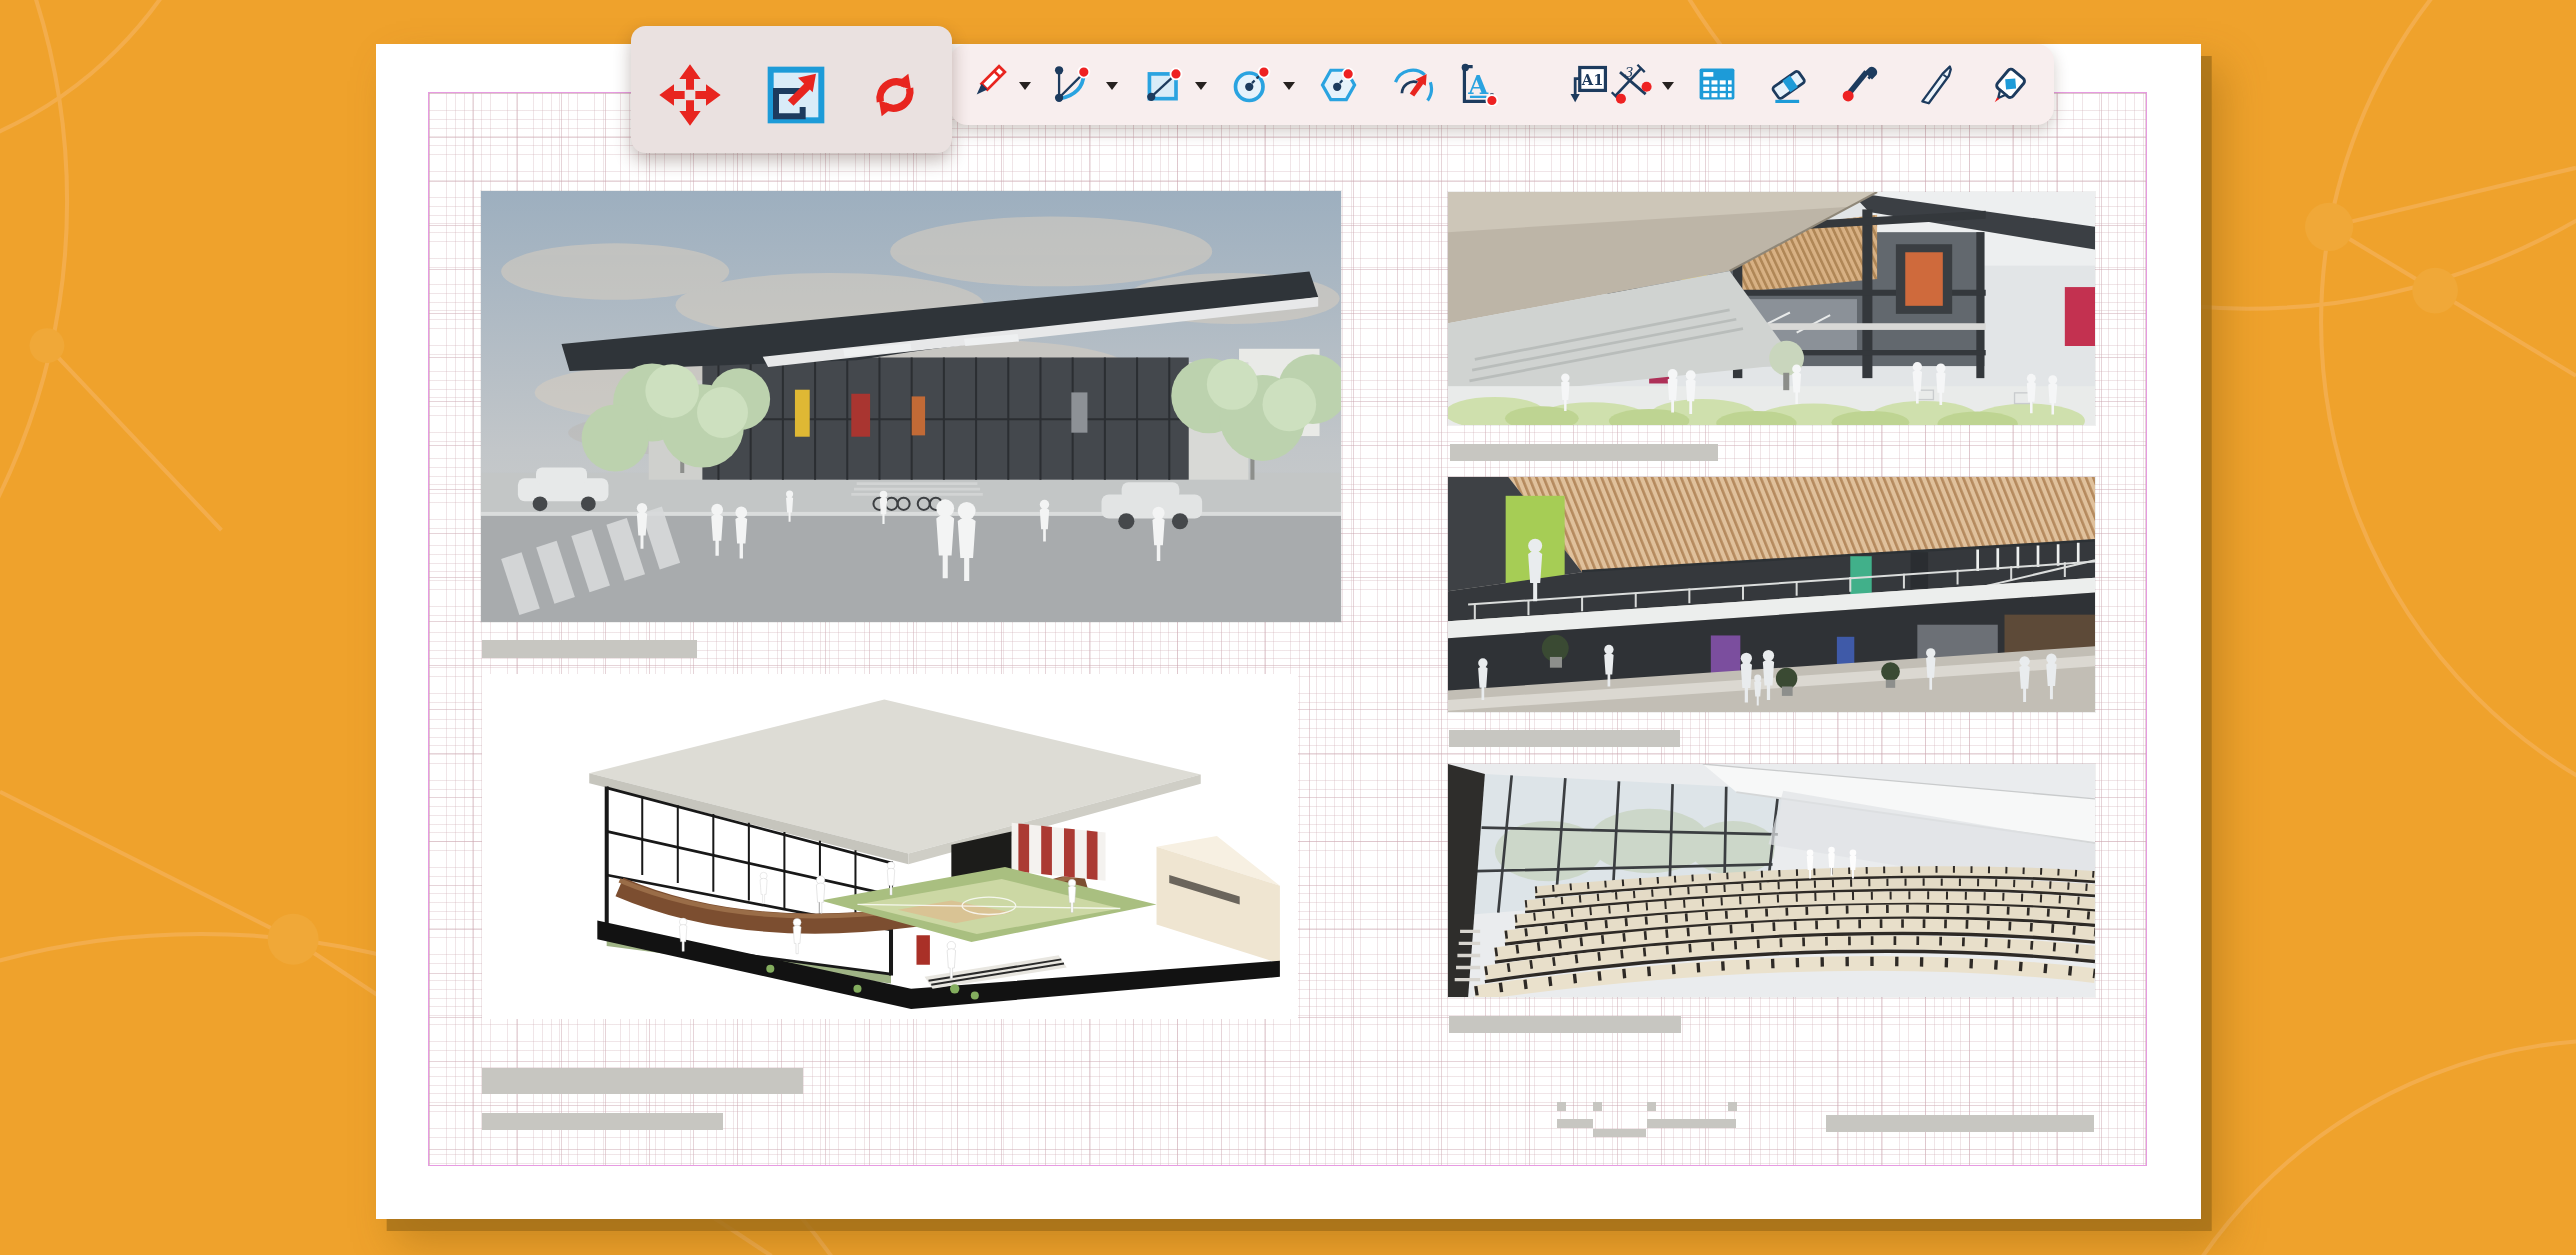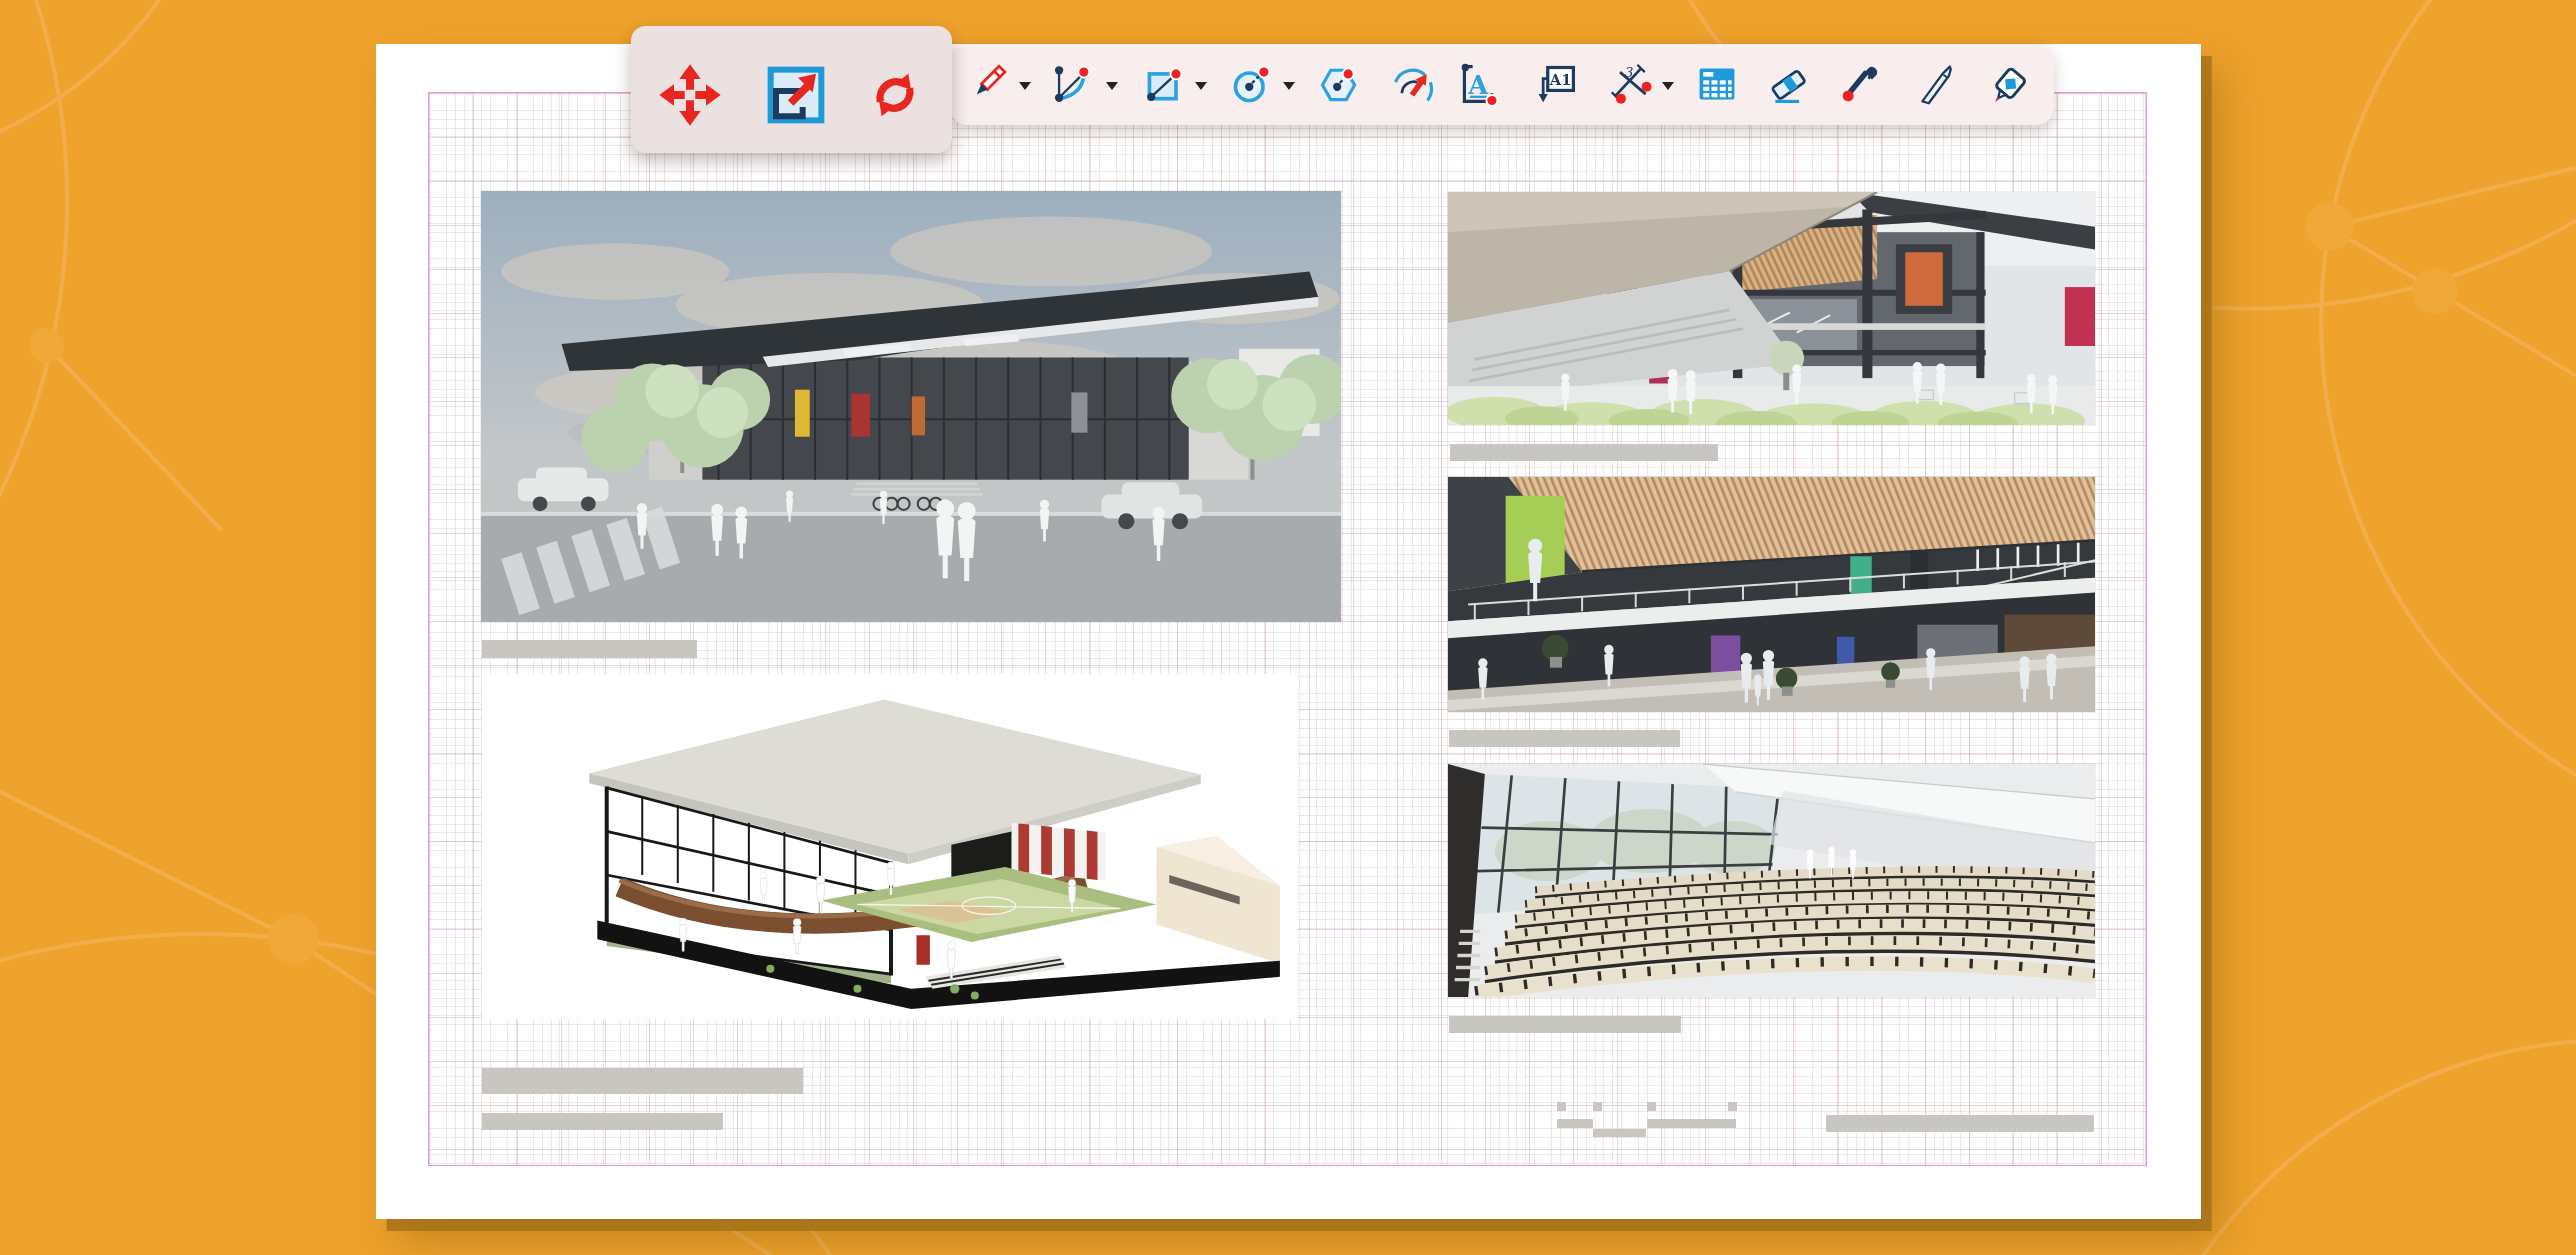--- a/index.html
+++ b/index.html
@@ -48,21 +48,21 @@
   .toolbtn svg{width:44px;height:44px;display:block;}
   .dd{width:0;height:0;top:38px;border-left:6px solid transparent;border-right:6px solid transparent;
       border-top:8px solid #26211f;cursor:pointer;}
   #t-line{left:17.4px;}   #dd1{left:69px;}
   #t-arc{left:99px;}   #dd2{left:156px;}
   #t-rect{left:193px;}  #dd3{left:245px;}
   #t-circle{left:280px;}#dd4{left:333px;}
   #t-poly{left:367px;}
   #t-offset{left:440px;}
   #t-text{left:508px;}
-  #t-label{left:584px;}
+  #t-label{left:616px;}
   #t-dim{left:659px;}   #dd5{left:712px;}
   #t-table{left:745px;}
   #t-eraser{left:818px;}
   #t-style{left:889px;}
   #t-split{left:965px;}
   #t-join{left:1038px;}
 </style>
 </head>
 <body>
 

